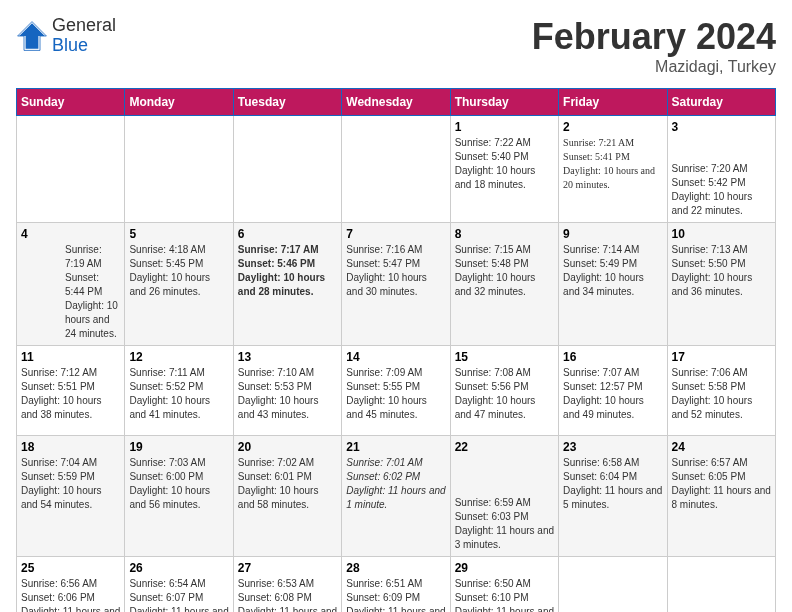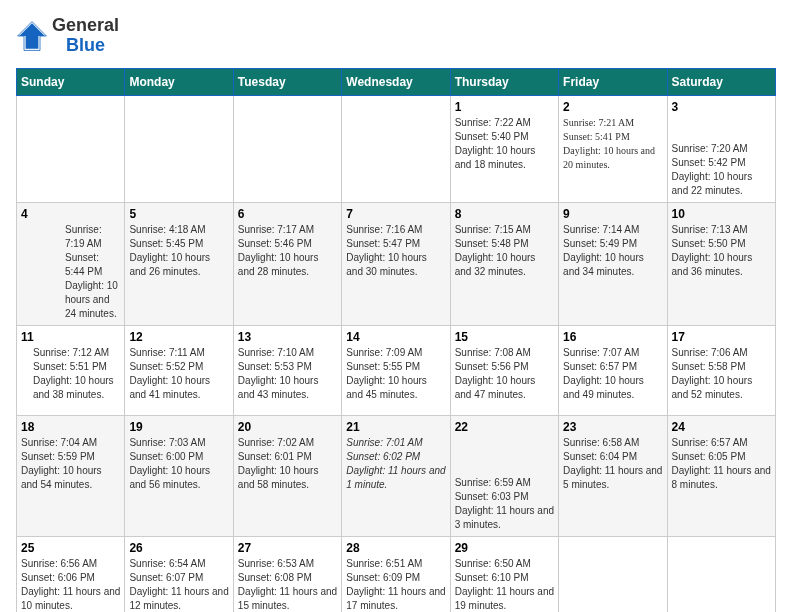--- a/index.html
+++ b/index.html
@@ -16,23 +16,22 @@
       align-items: flex-start;
       margin-bottom: 12px;
     }
     .logo {
       display: flex;
       align-items: center;
       gap: 4px;
     }
     .logo-text {
       font-size: 18px;
-      font-weight: bold;
+      font-weight: normal;
       line-height: 1.1;
-      text-align: center;
     }
     .logo-general { color: #333; }
     .logo-blue { color: #1565c0; }
     .logo-icon {
       width: 32px;
       height: 32px;
     }
     .title-block {
       text-align: right;
     }
@@ -44,21 +43,21 @@
     .calendar-subtitle {
       font-size: 16px;
       color: #555;
     }
     table {
       width: 100%;
       border-collapse: collapse;
       font-size: 11px;
     }
     thead th {
-      background-color: #0f766e;
+      background-color: #be185d;
       color: #fff;
       padding: 6px 4px;
       text-align: left;
       font-size: 12px;
       font-weight: bold;
       border: 1px solid #1565c0;
     }
     tbody td {
       border: 1px solid #ccc;
       vertical-align: top;
@@ -95,20 +94,24 @@
   <div class="logo">
     <svg class="logo-icon" viewBox="0 0 40 40" xmlns="http://www.w3.org/2000/svg">
       <polygon points="20,4 36,20 28,20 28,36 12,36 12,20 4,20" fill="#1565c0"></polygon>
       <polygon points="20,2 38,20 30,20 30,38 10,38 10,20 2,20" fill="none" stroke="#1565c0" stroke-width="1"></polygon>
     </svg>
     <div class="logo-text">
       <div><span class="logo-general">General</span></div>
       <div><span class="logo-blue">Blue</span></div>
     </div>
   </div>
+  <div class="title-block">
+    <div class="calendar-title">February 2024</div>
+    <div class="calendar-subtitle">Mazidagi, Turkey</div>
+  </div>
 </div>
 
 <table>
   <thead>
     <tr>
     <th>Sunday</th>
         <th>Monday</th>
         <th>Tuesday</th>
         <th>Wednesday</th>
         <th>Thursday</th>
@@ -149,21 +152,21 @@
 Daylight: 10 hours and 24 minutes.</div>
         </td>
         <td>
           <span class="day-number">5</span>
           <div class="day-info" style="white-space: pre-line;">Sunrise: 4:18 AM
 Sunset: 5:45 PM
 Daylight: 10 hours and 26 minutes.</div>
         </td>
         <td>
           <span class="day-number">6</span>
-          <div class="day-info" style="white-space: pre-line;">Sunrise: 7:17 AM
+          <div class="day-info" style="white-space: pre-line; font-weight: bold;">Sunrise: 7:17 AM
 Sunset: 5:46 PM
 Daylight: 10 hours and 28 minutes.</div>
         </td>
         <td>
           <span class="day-number">7</span>
           <div class="day-info" style="white-space: pre-line;">Sunrise: 7:16 AM
 Sunset: 5:47 PM
 Daylight: 10 hours and 30 minutes.</div>
         </td>
         <td>
@@ -181,21 +184,21 @@
         <td>
           <span class="day-number">10</span>
           <div class="day-info" style="white-space: pre-line;">Sunrise: 7:13 AM
 Sunset: 5:50 PM
 Daylight: 10 hours and 36 minutes.</div>
         </td>
       </tr>
       <tr>
         <td>
           <span class="day-number">11</span>
-          <div class="day-info" style="white-space: pre-line; margin-left: 12px;">Sunrise: 7:12 AM
+          <div class="day-info" style="white-space: pre-line;">Sunrise: 7:12 AM
 Sunset: 5:51 PM
 Daylight: 10 hours and 38 minutes.</div>
         </td>
         <td>
           <span class="day-number">12</span>
           <div class="day-info" style="white-space: pre-line;">Sunrise: 7:11 AM
 Sunset: 5:52 PM
 Daylight: 10 hours and 41 minutes.</div>
         </td>
         <td>
@@ -212,21 +215,21 @@
         </td>
         <td>
           <span class="day-number">15</span>
           <div class="day-info" style="white-space: pre-line;">Sunrise: 7:08 AM
 Sunset: 5:56 PM
 Daylight: 10 hours and 47 minutes.</div>
         </td>
         <td>
           <span class="day-number">16</span>
           <div class="day-info" style="white-space: pre-line;">Sunrise: 7:07 AM
-Sunset: 6:57 PM
+Sunset: 12:57 PM
 Daylight: 10 hours and 49 minutes.</div>
         </td>
         <td>
           <span class="day-number">17</span>
           <div class="day-info" style="white-space: pre-line;">Sunrise: 7:06 AM
 Sunset: 5:58 PM
 Daylight: 10 hours and 52 minutes.</div>
         </td>
       </tr>
       <tr>

